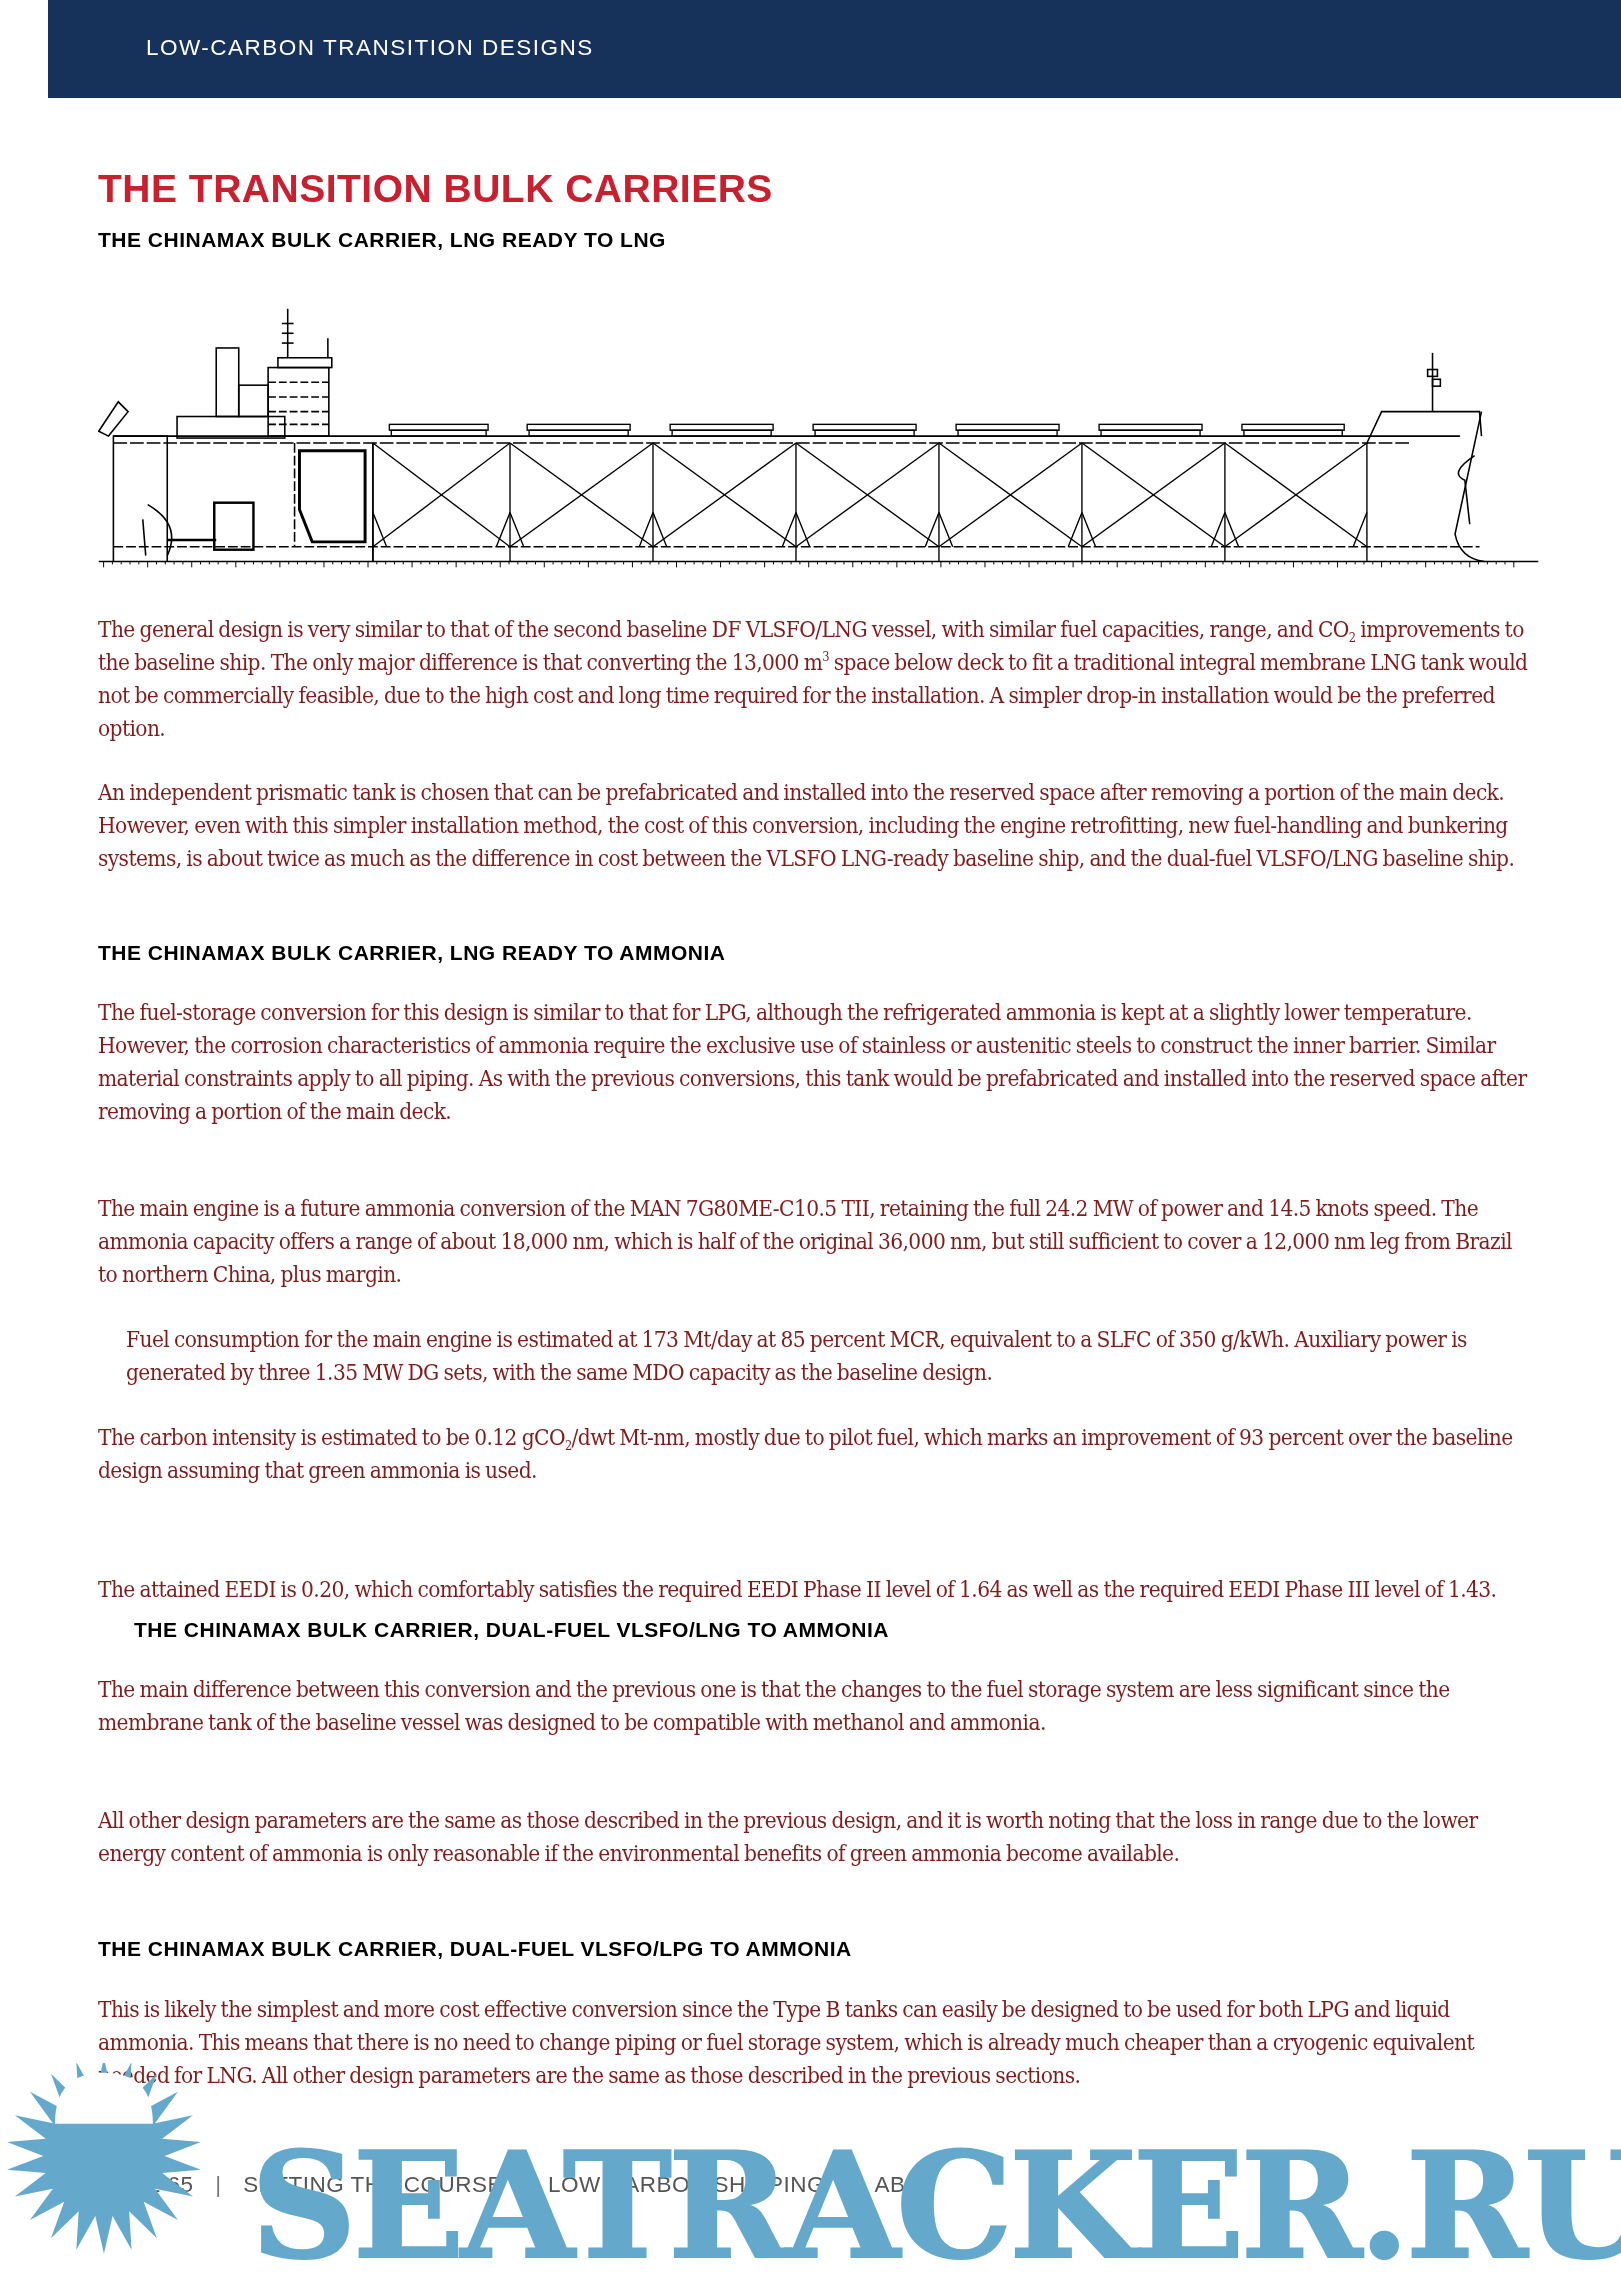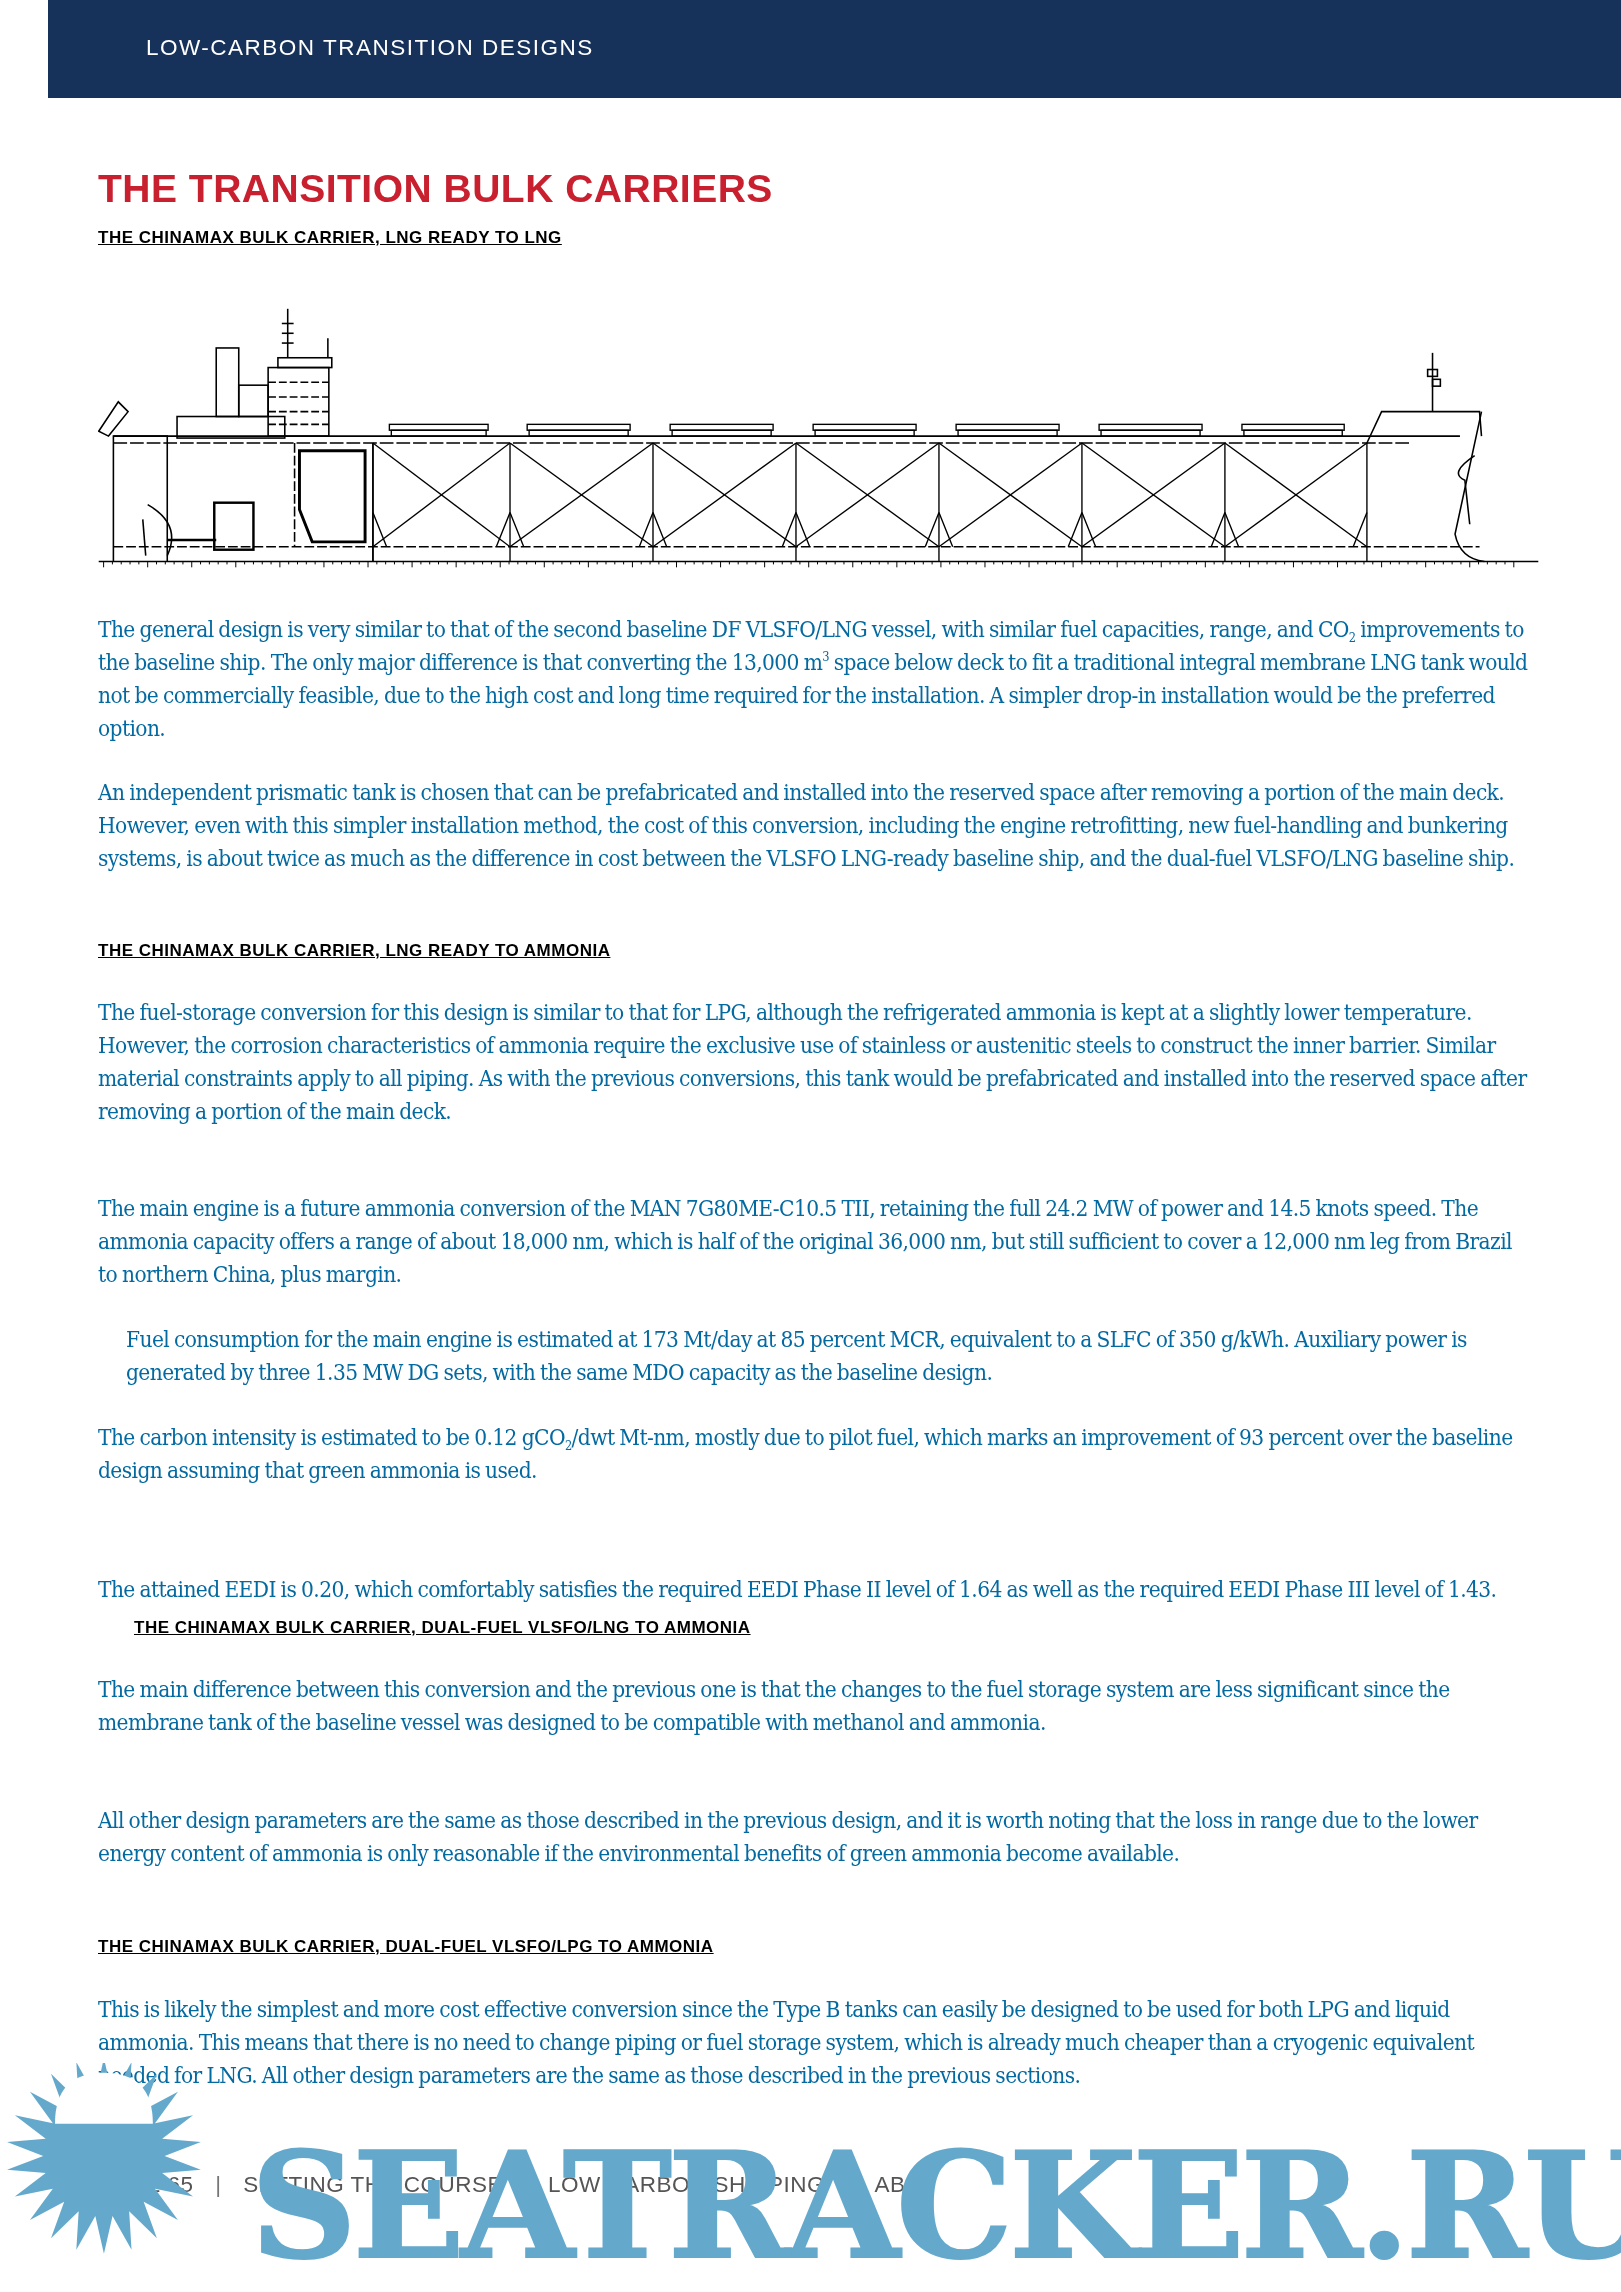--- a/index.html
+++ b/index.html
@@ -14,27 +14,27 @@
     font-family: "Liberation Sans", sans-serif; font-size: 22.5px; letter-spacing: 1.5px;
     color: #ffffff; font-weight: normal;
   }
   .section-title {
     position: absolute; left: 98px; top: 167px;
     font-family: "Liberation Sans", sans-serif; font-weight: bold; font-size: 39px;
     color: #c8202f; letter-spacing: 0.5px;
   }
   .h2 {
     position: absolute; left: 98px;
-    font-family: "Liberation Sans", sans-serif; font-weight: bold; font-size: 17px;
-    color: #000000; letter-spacing: 0.5px; text-decoration: underline;
+    font-family: "Liberation Sans", sans-serif; font-weight: bold; font-size: 21px;
+    color: #000000; letter-spacing: 0.5px;
   }
   .para {
     position: absolute; left: 98px; width: 1431px;
     font-family: "DejaVu Serif", serif; font-size: 22.5px; line-height: 33px;
-    color: #0369a1; letter-spacing: -0.6px; word-spacing: -1px;
+    color: #7f1d1d; letter-spacing: -0.6px; word-spacing: -1px;
     font-stretch: condensed;
   }
   .para sub { font-size: 12.7px; vertical-align: -4.9px; line-height: 0; }
   .para sup { font-size: 12.7px; vertical-align: 8.8px; line-height: 0; }
   .ship { position: absolute; left: 98px; top: 299px; width: 1441px; height: 284px; }
   .footer {
     position: absolute; left: 98px; top: 2172px;
     font-family: "Liberation Sans", sans-serif; font-size: 22.5px; color: #555555;
     letter-spacing: 0.5px; z-index: 1;
   }

